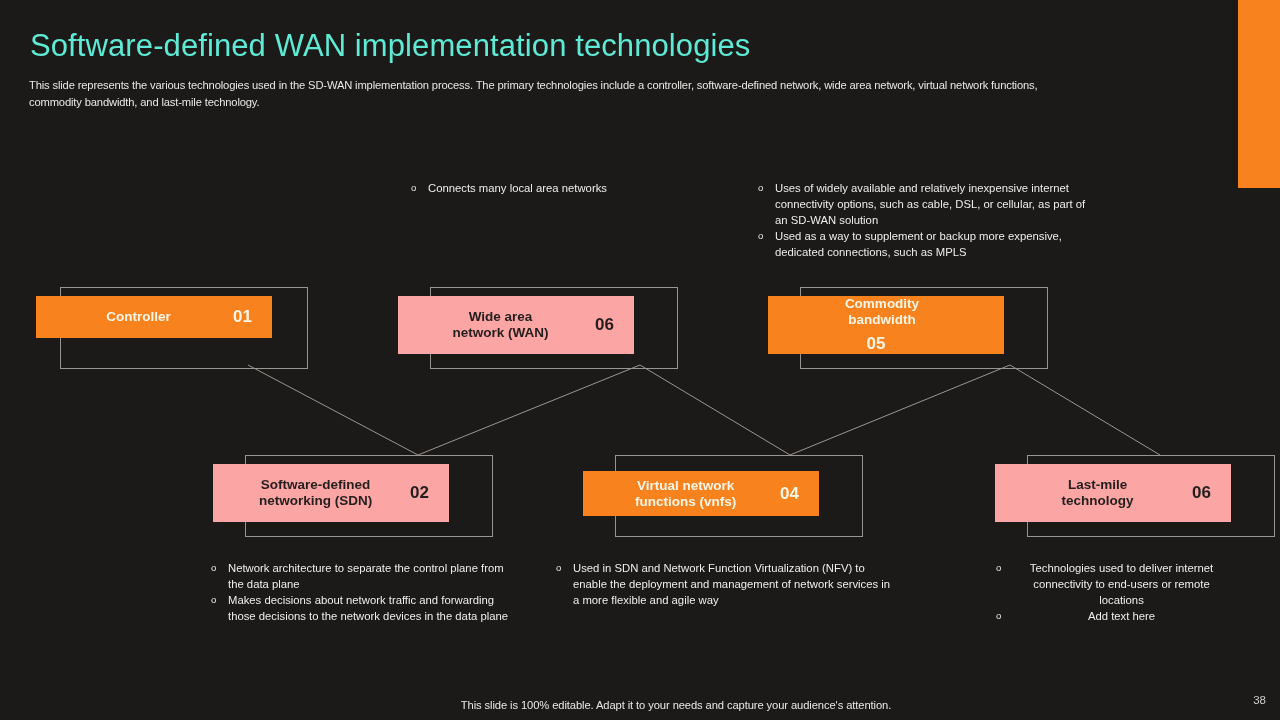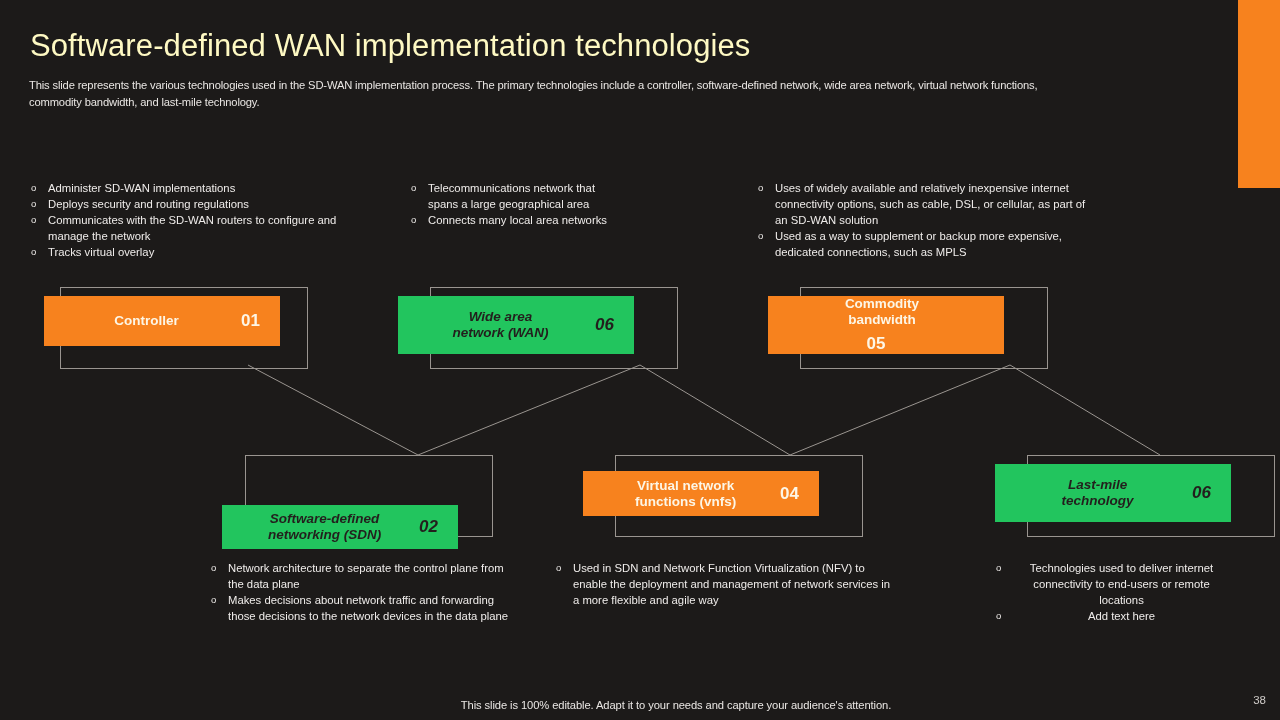--- a/index.html
+++ b/index.html
@@ -22,21 +22,21 @@
     width:42px; height:188px;
     background:#f7821e;
   }
   
   .title {
     position:absolute;
     left:30px; top:26px;
     width:1100px;
     font-size:31px;
     font-weight:400;
-    color:#fef9c3;
+    color:#5eead4;
     letter-spacing:0.1px;
     line-height:40px;
   }
   .subtitle {
     position:absolute;
     left:29px; top:77px;
     width:1030px;
     font-size:11.2px;
     line-height:17px;
     color:#e9e6e3;
@@ -73,21 +73,21 @@
     padding:0 6px 0 14px;
   }
   .node .chip .num {
     font-size:17px;
     font-weight:bold;
     flex:0 0 auto;
     padding-right:4px;
   }
   .chip.orange { background:#f7821e; }
   .chip.orange .label, .chip.orange .num { color:#fdf6e6; }
-  .chip.yellow { background:#22c55e;font-style:italic; }
+  .chip.yellow { background:#fca5a5; }
   .chip.yellow .label, .chip.yellow .num { color:#231f1d; }
 
   
   .bullets { position:absolute; }
   .bullets ul { list-style:none; }
   .bullets li {
     position:relative;
     padding-left:18px;
     font-size:11.3px;
     line-height:16.1px;
@@ -131,46 +131,37 @@
   <div class="subtitle">This slide represents the various technologies used in the SD-WAN implementation process. The primary technologies include a controller, software-defined network, wide area network, virtual network functions, commodity bandwidth, and last-mile technology.</div>
 
   <svg class="connectors" viewBox="0 0 1280 720" xmlns="http://www.w3.org/2000/svg">
     <polyline points="248,365 418,455" fill="none" stroke="#9a9590" stroke-width="1"></polyline>
     <polyline points="418,455 640,365" fill="none" stroke="#9a9590" stroke-width="1"></polyline>
     <polyline points="640,365 790,455" fill="none" stroke="#9a9590" stroke-width="1"></polyline>
     <polyline points="790,455 1010,365" fill="none" stroke="#9a9590" stroke-width="1"></polyline>
     <polyline points="1010,365 1160,455" fill="none" stroke="#9a9590" stroke-width="1"></polyline>
   </svg>
 
-  <div class="bullets" style="left:30px; top:180px; width:330px;">
-    <ul>
-      <li>Administer SD-WAN implementations</li>
-      <li>Deploys security and routing regulations</li>
-      <li>Communicates with the SD-WAN routers to configure and manage the network</li>
-      <li>Tracks virtual overlay</li>
-    </ul>
-  </div>
 
   <div class="bullets" style="left:410px; top:180px; width:200px;">
     <ul>
-      <li>Telecommunications network that spans a large geographical area</li>
       <li>Connects many local area networks</li>
     </ul>
   </div>
 
   <div class="bullets" style="left:757px; top:180px; width:330px;">
     <ul>
       <li>Uses of widely available and relatively inexpensive internet connectivity options, such as cable, DSL, or cellular, as part of an SD-WAN solution</li>
       <li>Used as a way to supplement or backup more expensive, dedicated connections, such as MPLS</li>
     </ul>
   </div>
 
   <div class="node" style="left:28px; top:287px; width:252px; height:84px;">
     <div class="frame" style="left:32px; top:0; width:248px; height:82px;"></div>
-    <div class="chip orange" style="left:16px; top:9px; width:236px; height:50px;">
+    <div class="chip orange" style="left:8px; top:9px; width:236px; height:42px;">
       <span class="label">Controller</span>
       <span class="num">01</span>
     </div>
   </div>
 
   <div class="node" style="left:398px; top:287px; width:252px; height:84px;">
     <div class="frame" style="left:32px; top:0; width:248px; height:82px;"></div>
     <div class="chip yellow" style="left:0; top:9px; width:236px; height:58px;">
       <span class="label">Wide area<br>network (WAN)</span>
       <span class="num">06</span>
@@ -180,21 +171,21 @@
   <div class="node" style="left:768px; top:287px; width:252px; height:84px;">
     <div class="frame" style="left:32px; top:0; width:248px; height:82px;"></div>
     <div class="chip orange" style="left:0; top:9px; width:236px; height:58px;flex-direction:column;">
       <span class="label">Commodity<br>bandwidth</span>
       <span class="num">05</span>
     </div>
   </div>
 
   <div class="node" style="left:213px; top:455px; width:252px; height:84px;">
     <div class="frame" style="left:32px; top:0; width:248px; height:82px;"></div>
-    <div class="chip yellow" style="left:9px; top:9px; width:236px; height:44px;margin-top:41px;">
+    <div class="chip yellow" style="left:0; top:9px; width:236px; height:58px;">
       <span class="label">Software-defined<br>networking (SDN)</span>
       <span class="num">02</span>
     </div>
   </div>
 
   <div class="node" style="left:583px; top:455px; width:252px; height:84px;">
     <div class="frame" style="left:32px; top:0; width:248px; height:82px;"></div>
     <div class="chip orange" style="left:0; top:16px; width:236px; height:45px;">
       <span class="label">Virtual network<br>functions (vnfs)</span>
       <span class="num">04</span>

